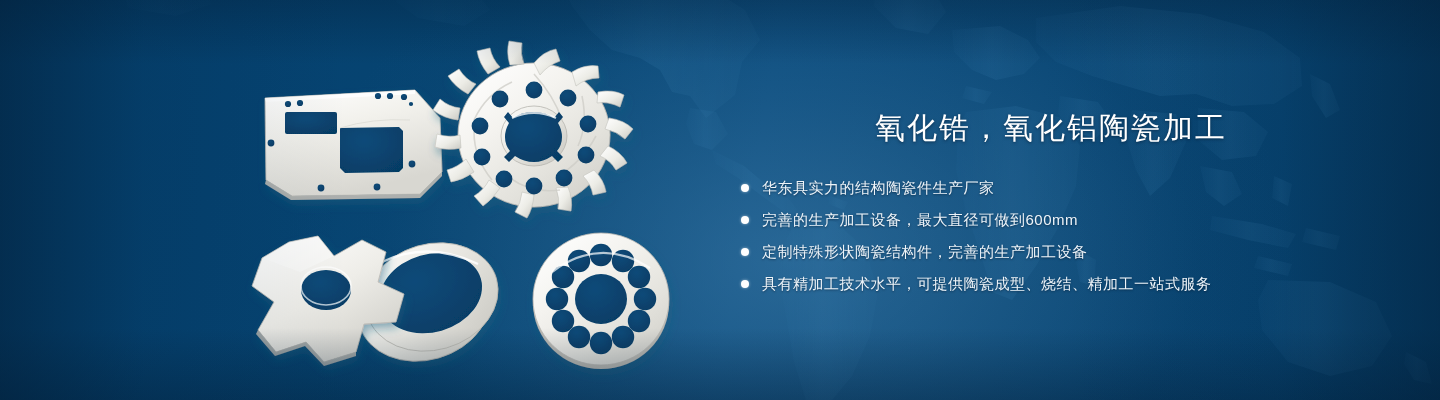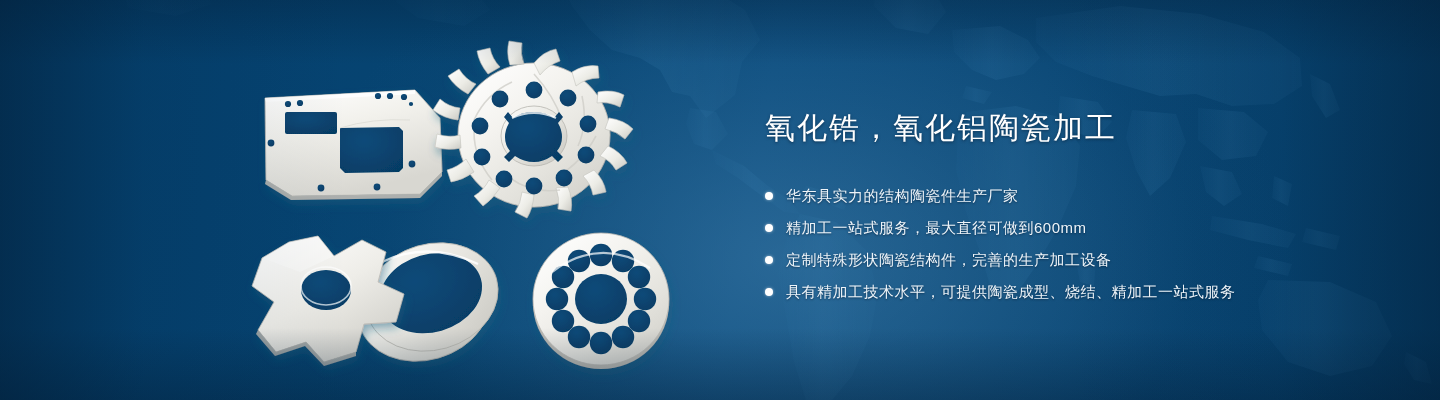--- a/index.html
+++ b/index.html
@@ -52,34 +52,35 @@
   .products {
     position:absolute; left:0; top:0;
     width:720px; height:400px;
     pointer-events:none;
   }
   .products svg { width:100%; height:100%; display:block; }
 
   
   .textblock {
     position:absolute;
-    left:765px; top:108px;
+    left:741px; top:108px;
     width:620px;
+    text-align:center;
   }
   .headline {
     color:#ffffff;
     font-size:30px;
     line-height:40px;
     letter-spacing:2px;
     font-weight:400;
     text-shadow:0 1px 3px rgba(0,20,40,0.55);
     white-space:nowrap;
   }
   .bullets {
-    margin-top:36px;
+    margin-top:28px;
     list-style:none;
   }
   .bullet {
     display:flex;
     align-items:center;
     height:24px;
     margin-bottom:8px;
   }
   .bullet-dot {
     flex:0 0 auto;
@@ -337,21 +338,21 @@
   <div class="textblock">
     <h1 class="headline">氧化锆，氧化铝陶瓷加工</h1>
 
     <ul class="bullets">
       <li class="bullet">
         <span class="bullet-dot"></span>
         <span class="bullet-text">华东具实力的结构陶瓷件生产厂家</span>
       </li>
       <li class="bullet">
         <span class="bullet-dot"></span>
-        <span class="bullet-text">精加工一站式服务，最大直径可做到600mm</span>
+        <span class="bullet-text">完善的生产加工设备，最大直径可做到600mm</span>
       </li>
       <li class="bullet">
         <span class="bullet-dot"></span>
         <span class="bullet-text">定制特殊形状陶瓷结构件，完善的生产加工设备</span>
       </li>
       <li class="bullet">
         <span class="bullet-dot"></span>
         <span class="bullet-text">具有精加工技术水平，可提供陶瓷成型、烧结、精加工一站式服务</span>
       </li>
     </ul>

